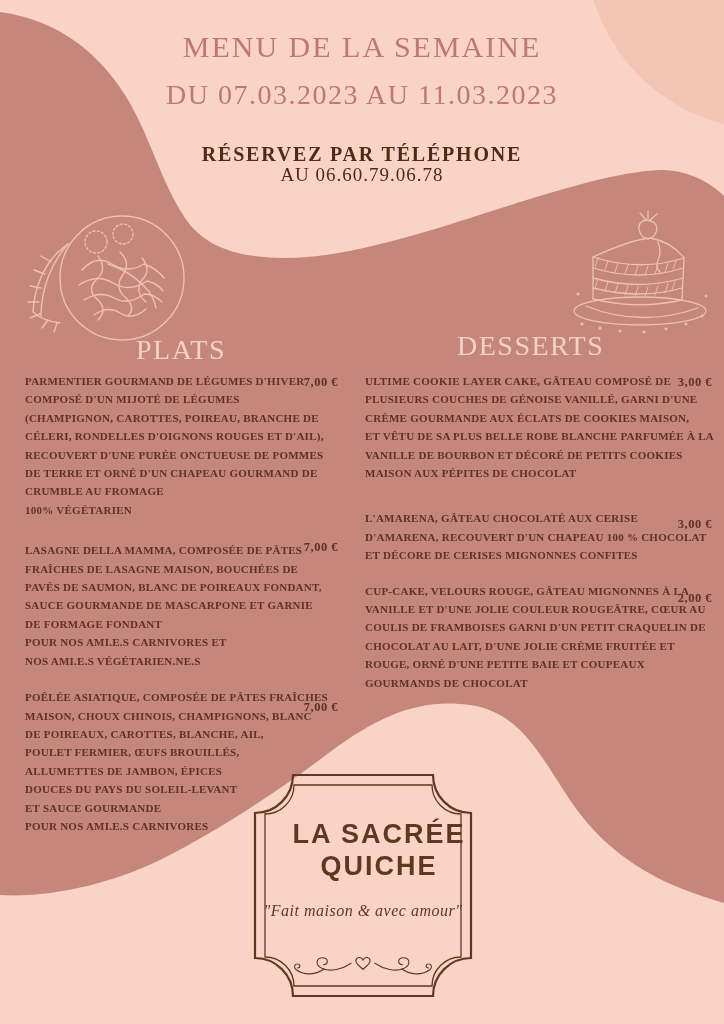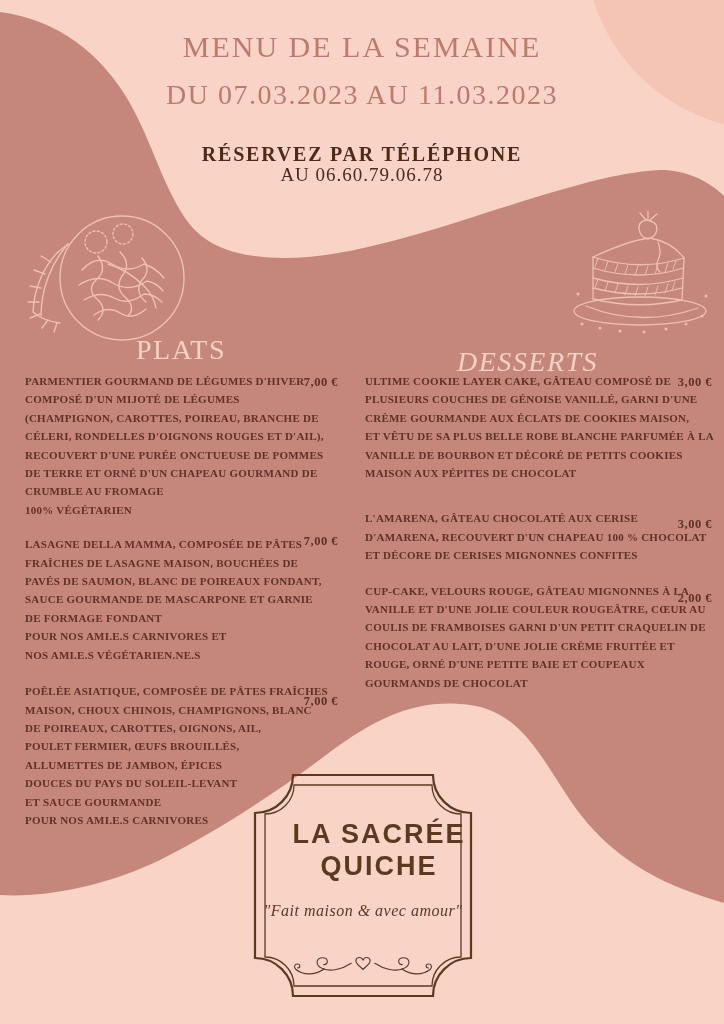--- a/index.html
+++ b/index.html
@@ -32,37 +32,37 @@
   .hdr-phone{top:164px;font-size:19px;font-weight:normal;letter-spacing:1px;color:var(--dark-brown);}
 
   
   .illus{position:absolute;z-index:1;}
   .illus-plate{left:24px;top:200px;width:172px;height:152px;}
   .illus-cake{left:560px;top:198px;width:160px;height:140px;}
 
   
   .section-heading{font-size:28px;letter-spacing:1.5px;color:var(--heading-pink);white-space:nowrap;}
   .heading-plats{left:94px;top:334px;margin-left:42px;}
-  .heading-desserts{left:457px;top:346px;font-style:italic;}
+  .heading-desserts{left:457px;top:330px;}
 
   
   .menu-col{position:absolute;top:372px;z-index:1;}
   .col-plats{left:25px;width:313px;}
   .col-desserts{left:365px;width:347px;}
   .menu-item{position:relative;}
   .item-line{
     font-size:11px;line-height:18.4px;letter-spacing:0.25px;
     color:var(--body-text);white-space:nowrap;font-weight:bold;
   }
   .item-price{
     position:absolute;right:0;
     font-size:12.5px;font-weight:bold;letter-spacing:0.5px;
     color:var(--body-text);line-height:14px;padding-left:32px;
   }
-  .col-plats .menu-item:nth-child(1){margin-bottom:16px;}
+  .col-plats .menu-item:nth-child(1){margin-bottom:22px;}
   .col-plats .menu-item:nth-child(2){margin-bottom:18px;}
   .col-desserts .menu-item:nth-child(1){margin-bottom:27px;}
   .col-desserts .menu-item:nth-child(2){margin-bottom:17px;}
   .col-plats .menu-item:nth-child(1) .item-price{top:3px;}
   .col-plats .menu-item:nth-child(2) .item-price{top:-1px;}
   .col-plats .menu-item:nth-child(3) .item-price{top:12px;}
   .col-desserts .menu-item:nth-child(1) .item-price{top:3px;}
   .col-desserts .menu-item:nth-child(2) .item-price{top:8px;}
   .col-desserts .menu-item:nth-child(3) .item-price{top:9px;}
 
@@ -182,21 +182,21 @@
           <div class="item-line">DE FORMAGE FONDANT</div>
           <div class="item-line">POUR NOS AMI.E.S CARNIVORES ET</div>
           <div class="item-line">NOS AMI.E.S VÉGÉTARIEN.NE.S</div>
         </div>
         <div class="item-price">7,00 €</div>
       </div>
       <div class="menu-item">
         <div class="item-lines">
           <div class="item-line">POÊLÉE ASIATIQUE, COMPOSÉE DE PÂTES FRAÎCHES</div>
           <div class="item-line">MAISON, CHOUX CHINOIS, CHAMPIGNONS, BLANC</div>
-          <div class="item-line">DE POIREAUX, CAROTTES, OIGNONS, AIL,</div>
+          <div class="item-line">DE POIREAUX, CAROTTES, BLANCHE, AIL,</div>
           <div class="item-line">POULET FERMIER, ŒUFS BROUILLÉS,</div>
           <div class="item-line">ALLUMETTES DE JAMBON, ÉPICES</div>
           <div class="item-line">DOUCES DU PAYS DU SOLEIL-LEVANT</div>
           <div class="item-line">ET SAUCE GOURMANDE</div>
           <div class="item-line">POUR NOS AMI.E.S CARNIVORES</div>
         </div>
         <div class="item-price">7,00 €</div>
       </div>
     </div>
   <div class="menu-col col-desserts" id="col-desserts">

